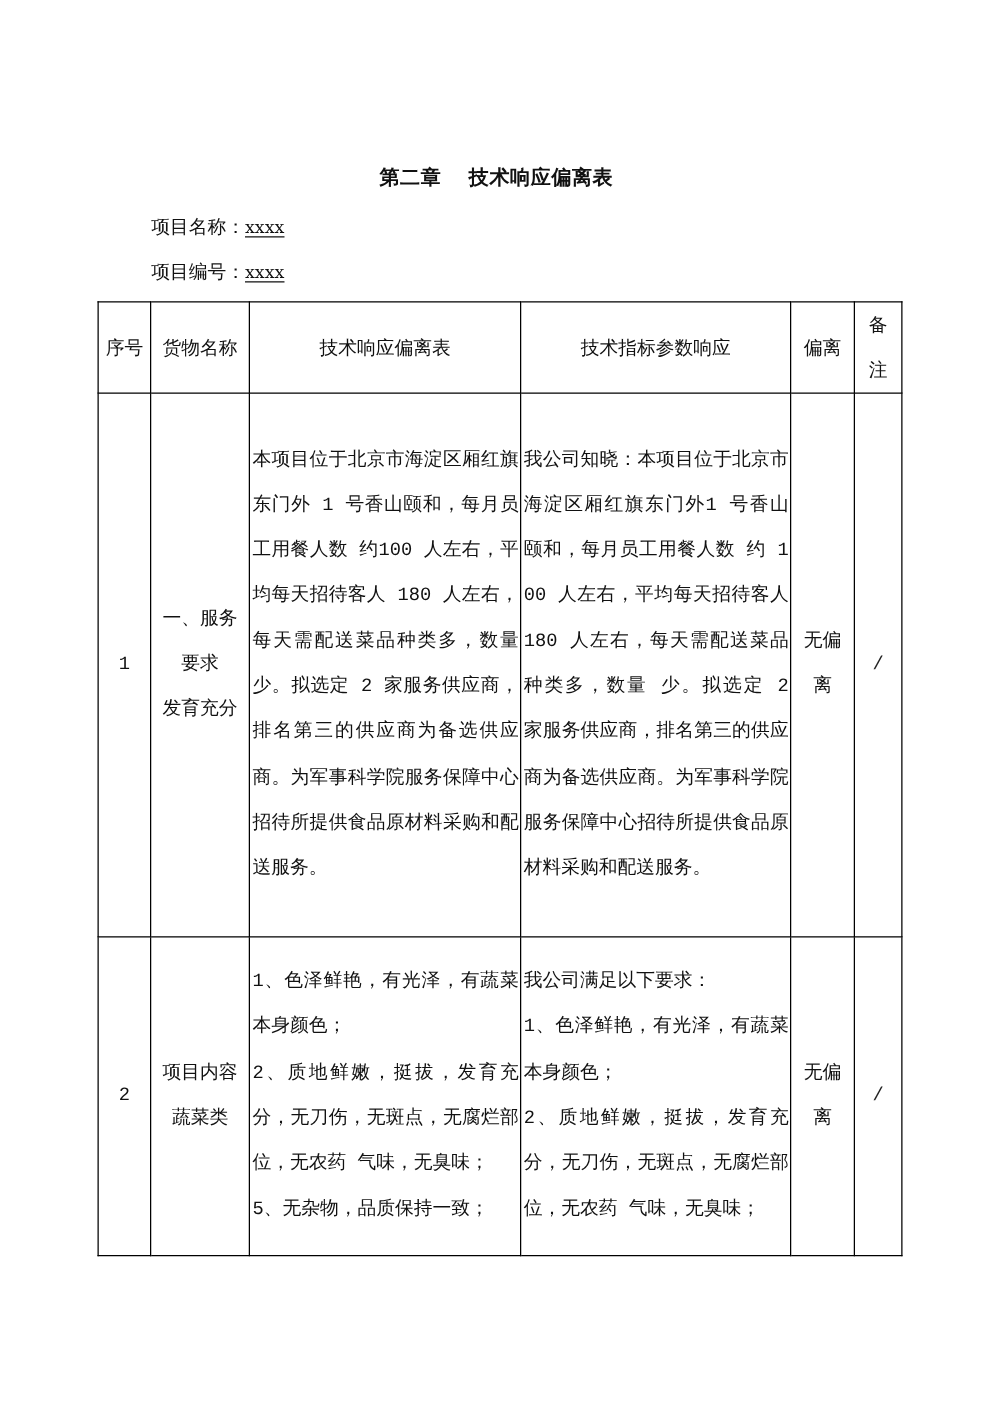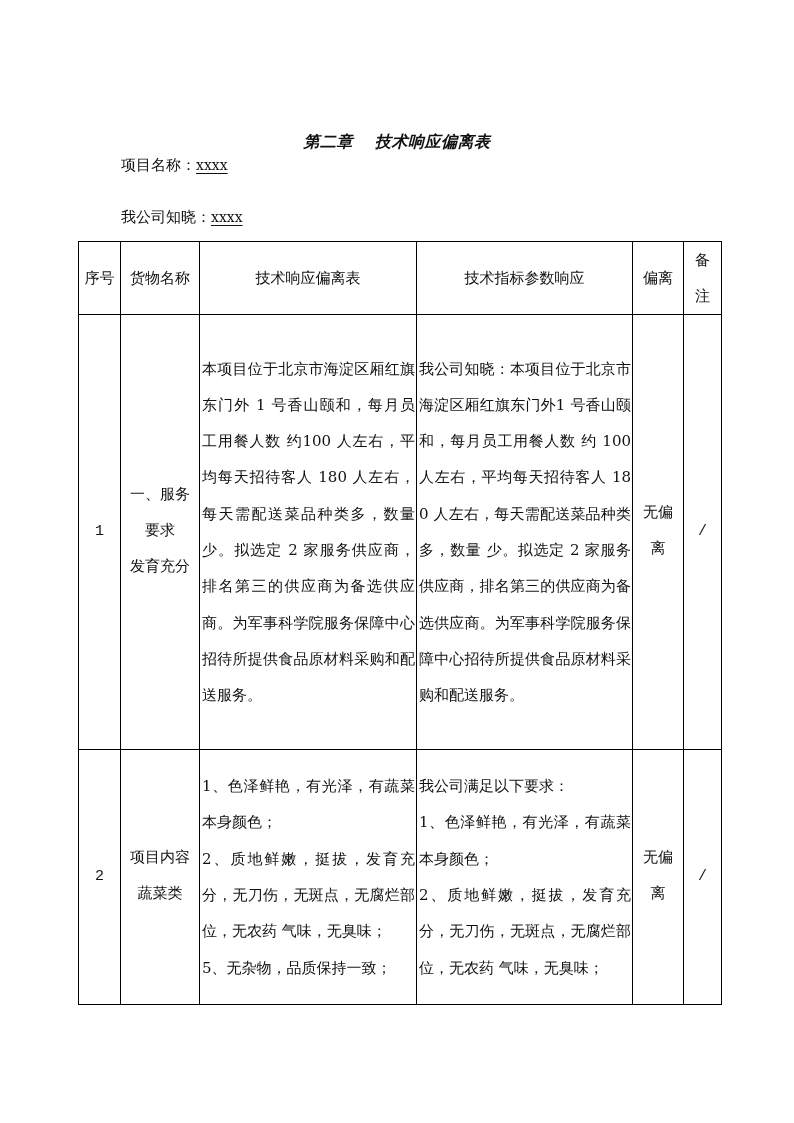--- a/index.html
+++ b/index.html
@@ -17,29 +17,28 @@
     }
     .title {
       position: absolute;
       top: 132px;
       left: 0;
       width: 794px;
       text-align: center;
       font-size: 16px;
       font-weight: bold;
       letter-spacing: 0.5px;
-      font-style: italic;
     }
     .title .gap { display: inline-block; width: 22px; }
     .meta {
       position: absolute;
       left: 121px;
       font-size: 15px;
     }
-    .meta.name { top: 156px; }
+    .meta.name { top: 172px; }
     .meta.code { top: 208px; }
     .meta .val {
       text-decoration: underline;
       text-underline-offset: 3px;
       font-size: 14px;
     }
     table.dev {
       position: absolute;
       left: 78px;
       top: 241px;
@@ -59,41 +58,41 @@
       text-align: center;
       line-height: 36px;
     }
     .cell-text {
       line-height: 36.3px;
       padding: 0 1px 0 2px;
       text-align: justify;
       word-break: break-all;
       vertical-align: top;
     }
-    td.txt { vertical-align: top; }
+    td.txt { vertical-align: top; font-family: Liberation Mono, monospace; }
     td.center { text-align: center; line-height: 36px; font-family: Liberation Mono, monospace; }
     .slash {
       display: inline-block;
       font-size: 15px;
       color: #222;
     }
   </style>
 </head>
 <body>
 
 <div class="title">
   <span>第二章</span><span class="gap"></span><span>技术响应偏离表</span>
 </div>
 
 <div class="meta name">
   <span>项目名称：</span><span class="val">xxxx</span>
 </div>
 
 <div class="meta code">
-  <span>我公司知晓：</span><span class="val">xxxx</span>
+  <span>项目编号：</span><span class="val">xxxx</span>
 </div>
 
 <table class="dev">
   <colgroup>
     <col style="width:42px">
     <col style="width:79px">
     <col style="width:217px">
     <col style="width:216px">
     <col style="width:51px">
     <col style="width:38px">

